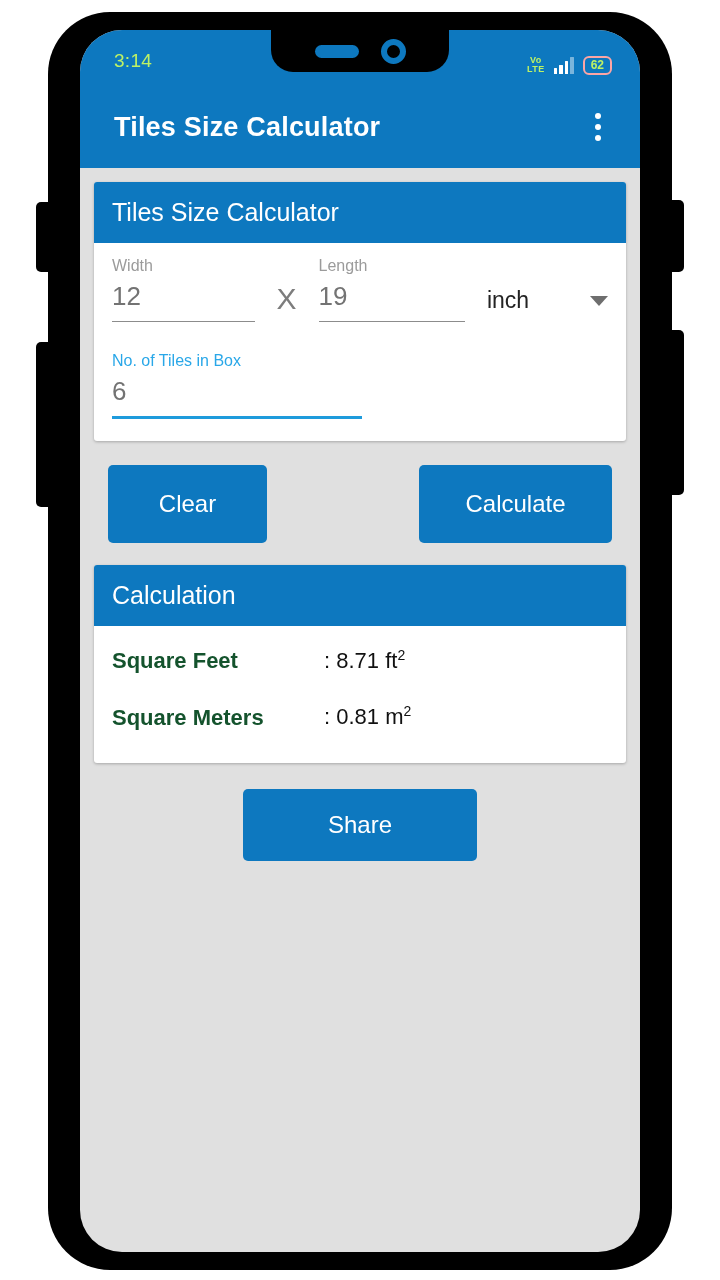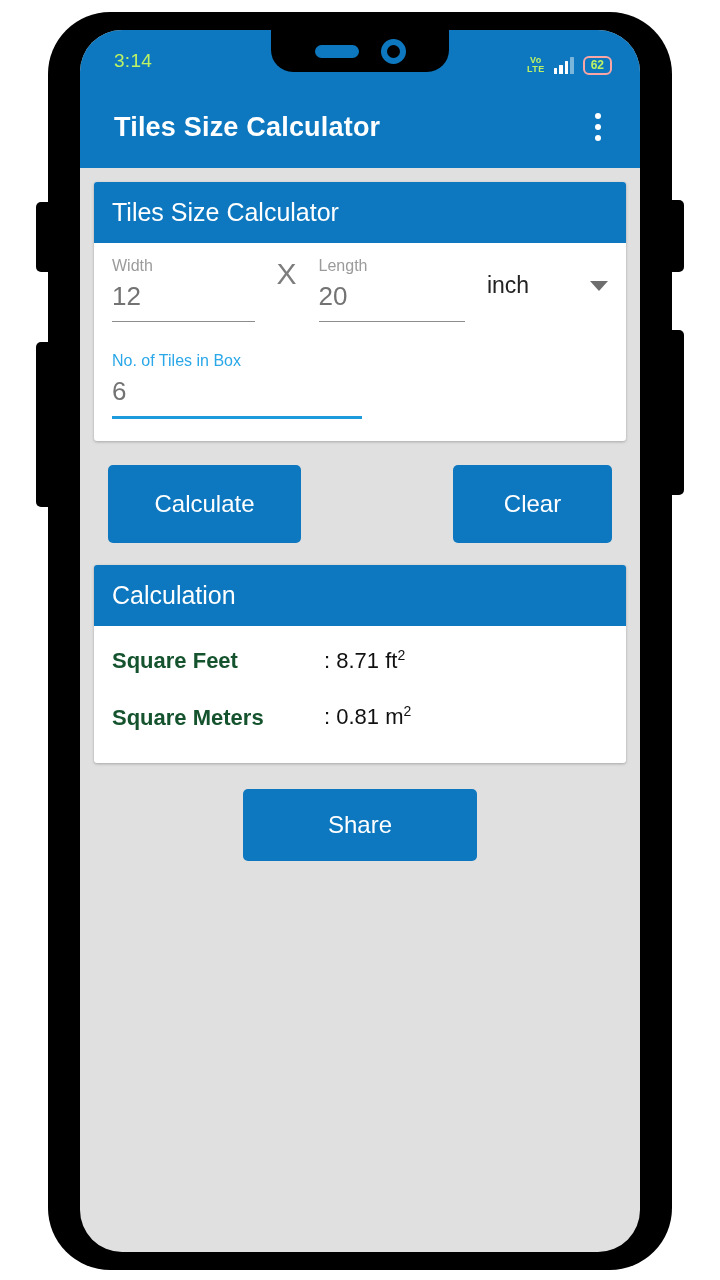--- a/index.html
+++ b/index.html
@@ -103,21 +103,21 @@
     overflow:hidden;
   }
   .card-header{
     background:#0d78bf; color:#ffffff;
     padding:16px 18px;
     font-size:25px;
   }
 
   
   #input-body{ padding:14px 18px 22px 18px; }
-  #dimension-row{ display:flex; }
+  #dimension-row{ display:flex; align-items:flex-end; }
 
   .field{ display:flex; flex-direction:column; }
   .field-label{ font-size:16px; color:#9b9b9b; margin-bottom:6px; }
   .field-label.focused{ color:#29a7e8; }
   .field-value{
     font-size:26px; color:#737373;
     padding-bottom:9px;
     border-bottom:1.5px solid #8c8c8c;
   }
   .field-value.focused{ border-bottom:3.5px solid #1e9bdc; }
@@ -227,41 +227,41 @@
 
             <div class="field" id="field-width">
               <div class="field-label">Width</div>
               <div class="field-value">12</div>
             </div>
 
             <div id="x-separator">X</div>
 
             <div class="field" id="field-length">
               <div class="field-label">Length</div>
-              <div class="field-value">20</div>
+              <div class="field-value">19</div>
             </div>
 
             <div id="unit-select">
               <div id="unit-value">inch</div>
               <div id="unit-caret"></div>
             </div>
 
           </div>
 
           <div class="field" id="tiles-field">
             <div class="field-label focused">No. of Tiles in Box</div>
             <div class="field-value focused">6</div>
           </div>
 
         </div>
       </div>
 
       <div id="action-row">
+        <button class="btn" id="clear-button">Clear</button>
         <button class="btn" id="calculate-button">Calculate</button>
-        <button class="btn" id="clear-button">Clear</button>
       </div>
 
       <div class="card" id="calculation-card">
         <div class="card-header">Calculation</div>
         <div id="calc-body">
 
           <div class="result-row">
             <div class="result-label">Square Feet</div>
             <div class="result-value">
               <span>: </span><span>8.71</span>

